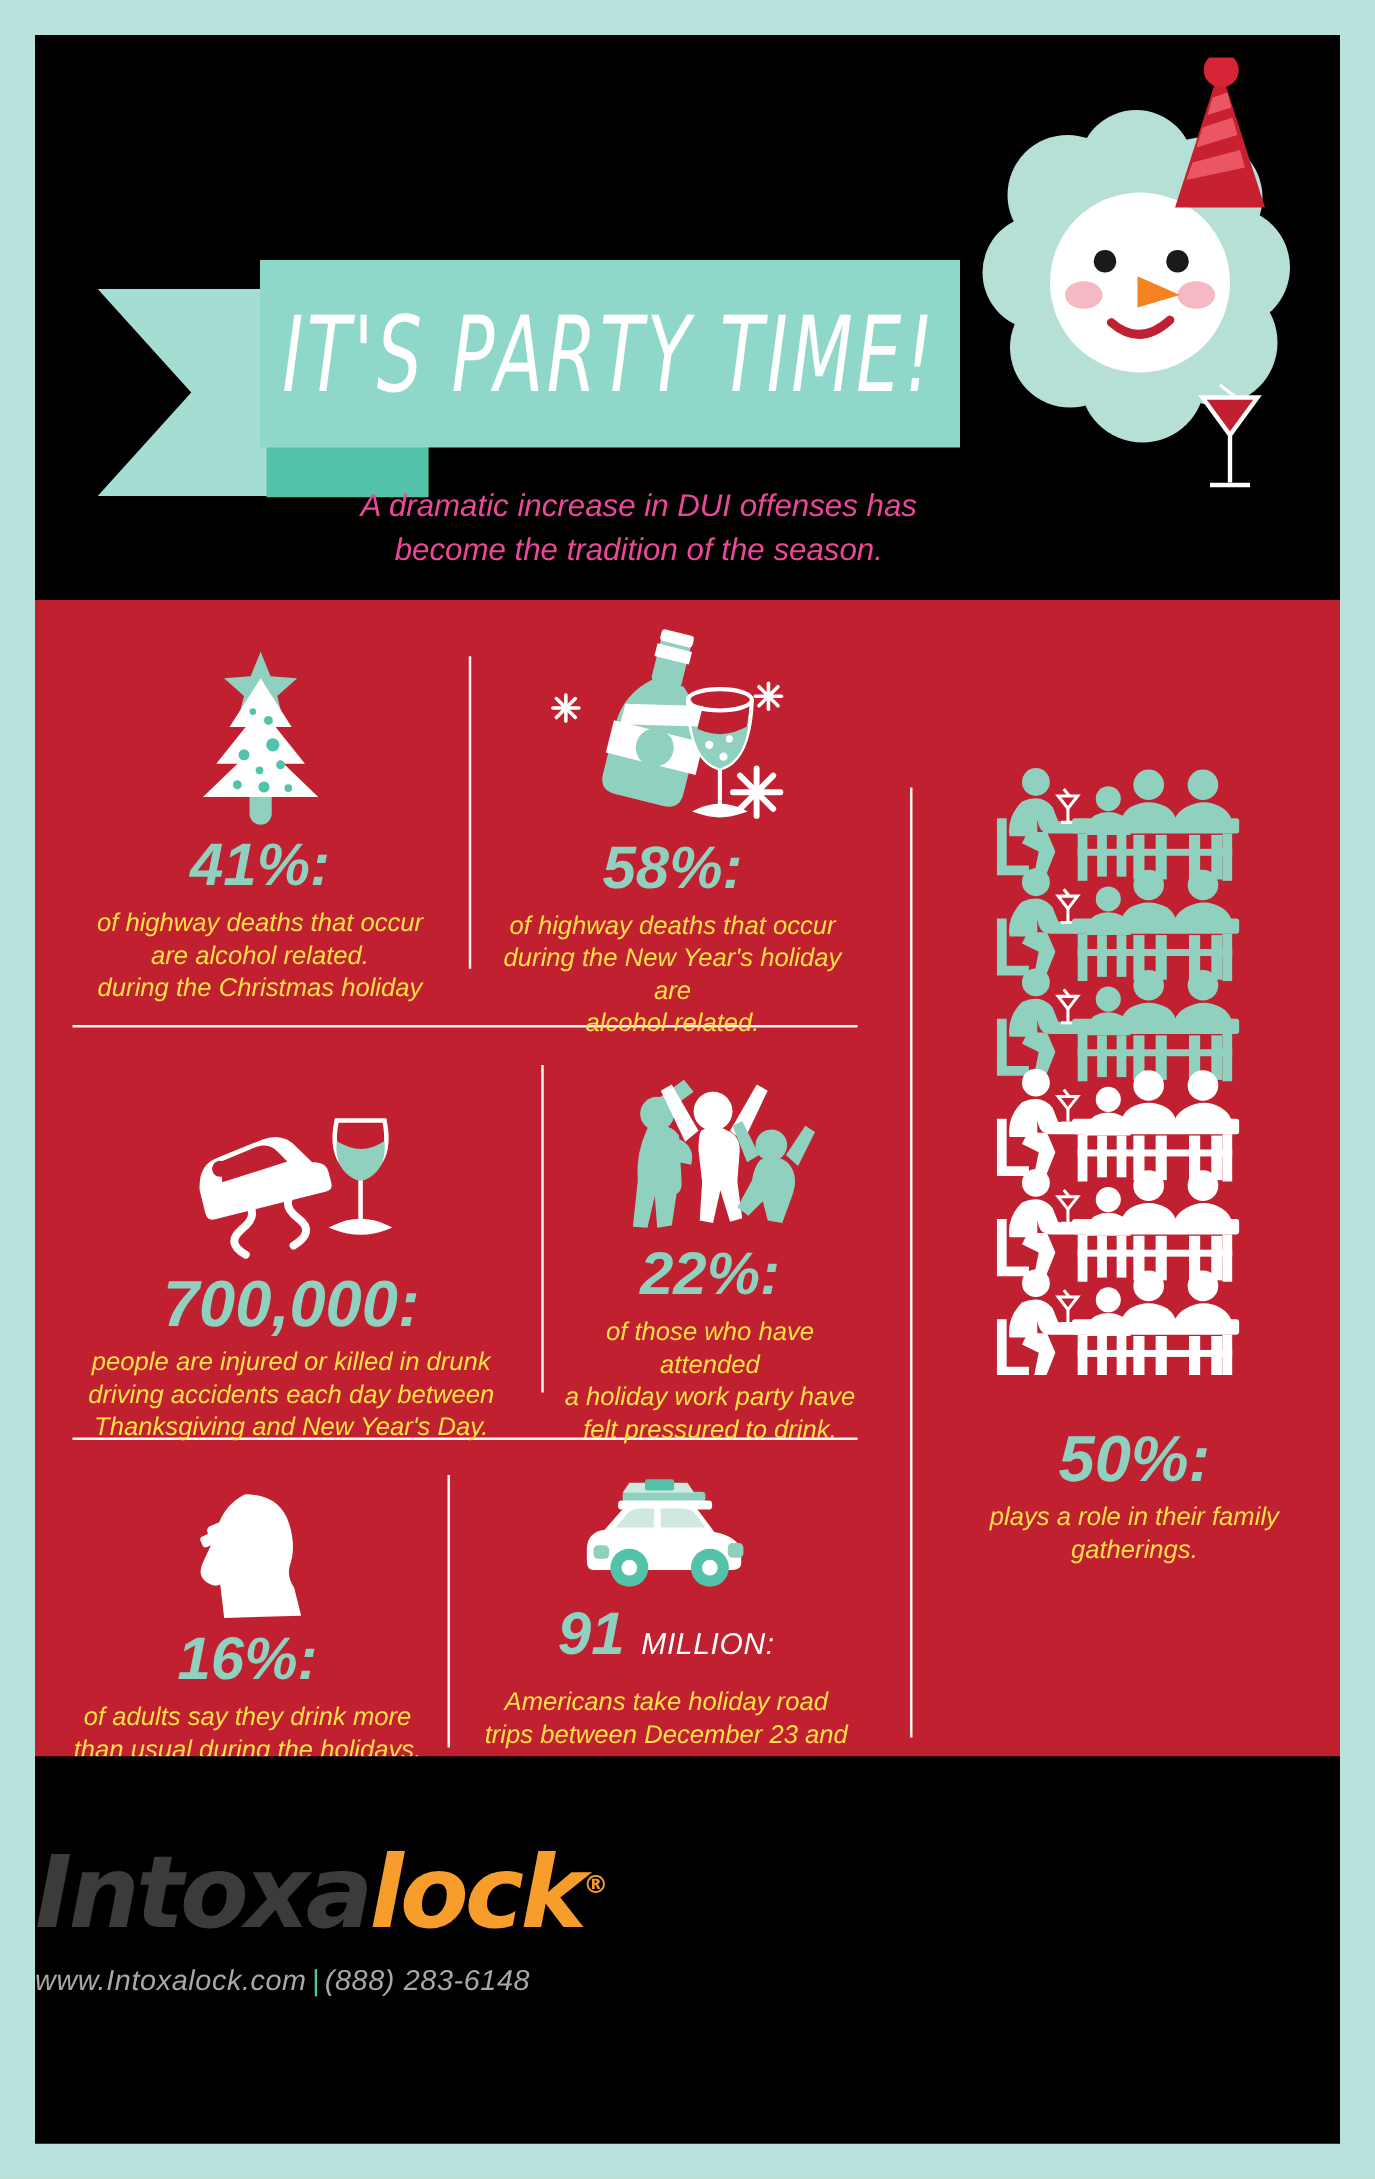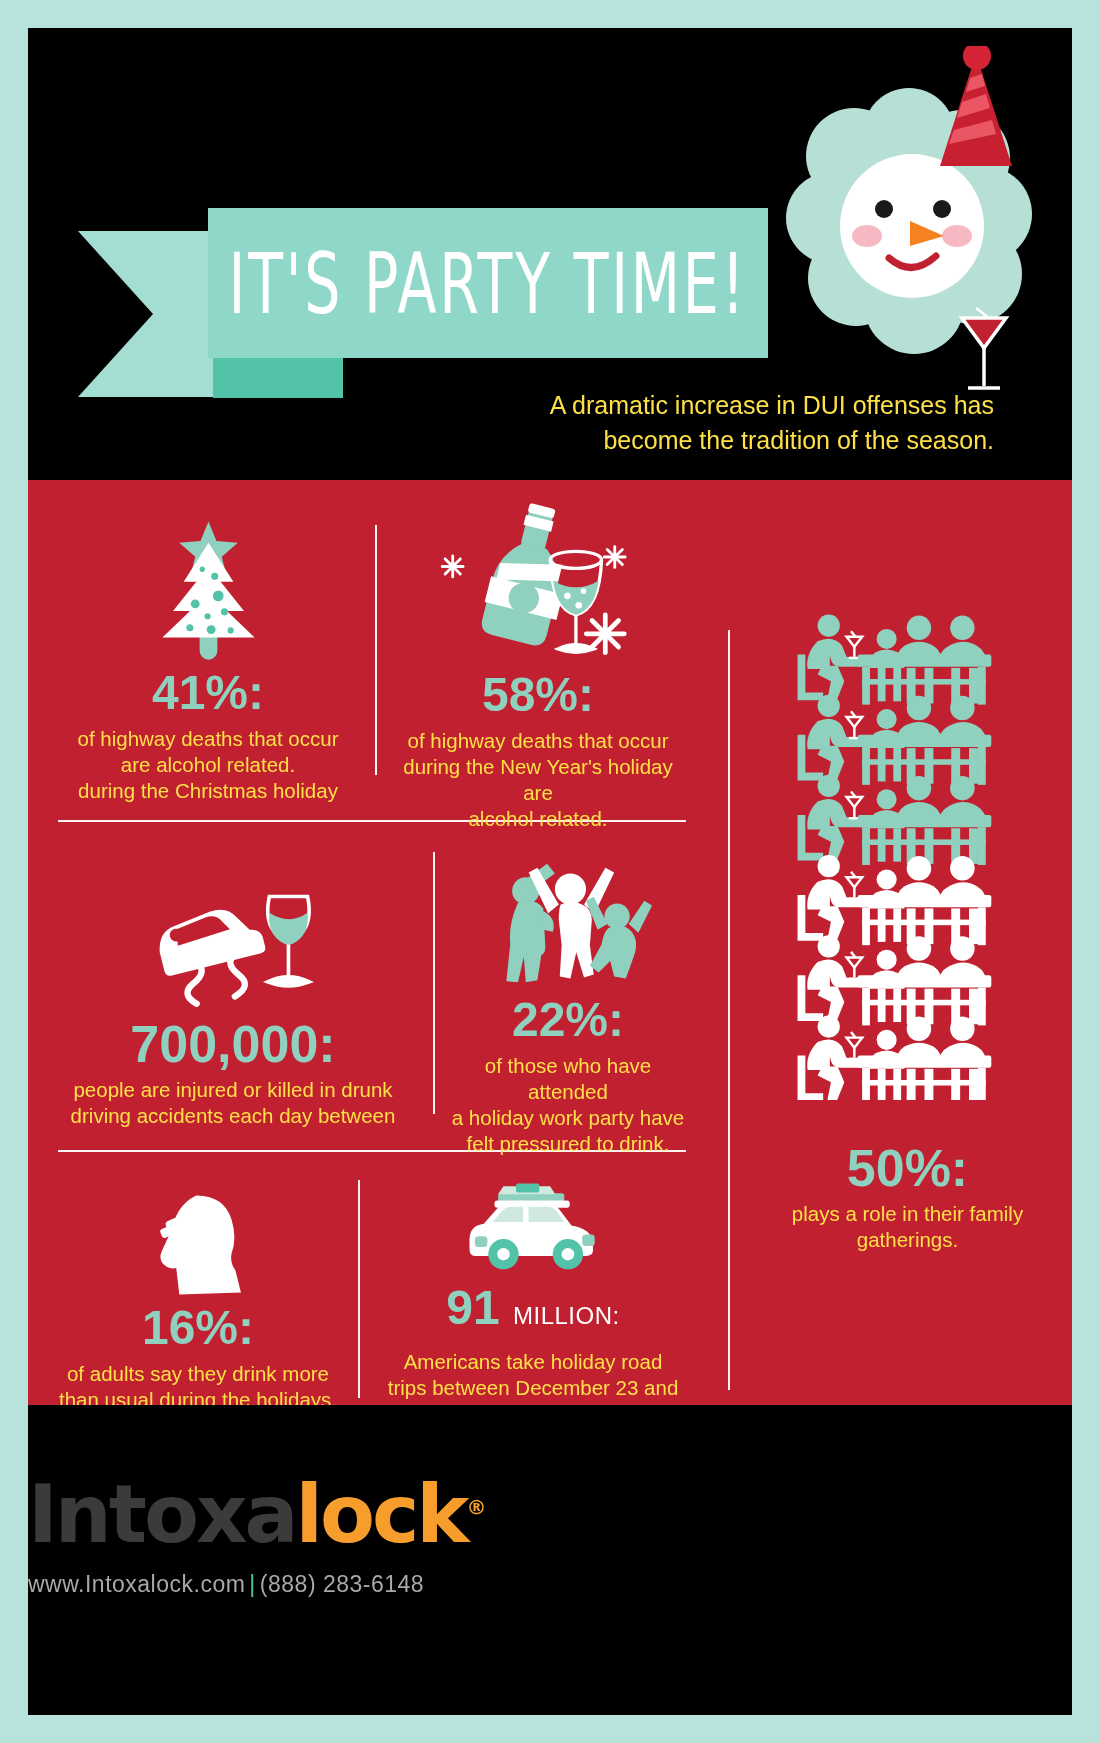--- a/index.html
+++ b/index.html
@@ -8,20 +8,21 @@
     height: 1743px;
     background: #b8e2dc;
     font-family: "Liberation Sans", sans-serif;
   }
   #poster {
     position: relative;
     width: 1100px;
     height: 1743px;
     background: #b8e2dc;
     overflow: hidden;
+    font-style: italic;
   }
 
   
   .header {
     position: absolute;
     left: 28px; top: 28px;
     width: 1044px; height: 452px;
     background: #000000;
     overflow: hidden;
   }
@@ -55,22 +56,22 @@
     font-weight: 400;
     font-family: "DejaVu Sans", sans-serif;
     transform: scaleY(1.35) scaleX(0.92);
     text-transform: uppercase;
     white-space: nowrap;
   }
   .subtitle {
     position: absolute;
     left: 0; top: 360px;
     width: 966px;
-    text-align: right;
-    color: #fde047;
+    text-align: center;
+    color: #ec4899;
     font-size: 25px;
     line-height: 35px;
   }
 
   
   .snow-wrap { position: absolute; right: 38px; top: 18px; width: 290px; height: 370px; }
 
   
   .body-red {
     position: absolute;
@@ -335,20 +336,21 @@
               <line x1="171" y1="58" x2="171" y2="98"></line>
               <path d="M148 104 q23 -11 46 0 q-23 9 -46 0 z" fill="#ffffff"></path>
             </g>
             <path d="M150 28 q22 14 42 0 q2 20 -10 30 q-6 5 -11 5 q-5 0 -11 -5 q-12 -10 -10 -30 z" fill="#8fd0bf"></path>
           </svg>
         </div>
         <div class="stat big">700,000:</div>
         <div class="desc">
           <div>people are injured or killed in drunk</div>
           <div>driving accidents each day between</div>
+          <div>Thanksgiving and New Year's Day.</div>
         </div>
       </div>
 
       <div class="cell" style="left:415px; top:372px; width:250px;">
         <div class="icon-box" style="height:140px;">
           <svg viewBox="0 0 180 140" width="175" height="136">
 
             <g fill="#8fd0bf">
               <circle cx="46" cy="36" r="14"></circle>
               <path d="M38 48 q18 -6 26 6 l2 36 q1 10 -4 12 l-4 26 l-12 2 l-2 -26 l-6 26 l-12 -1 l4 -38 q-2 -22 8 -43 z"></path>

